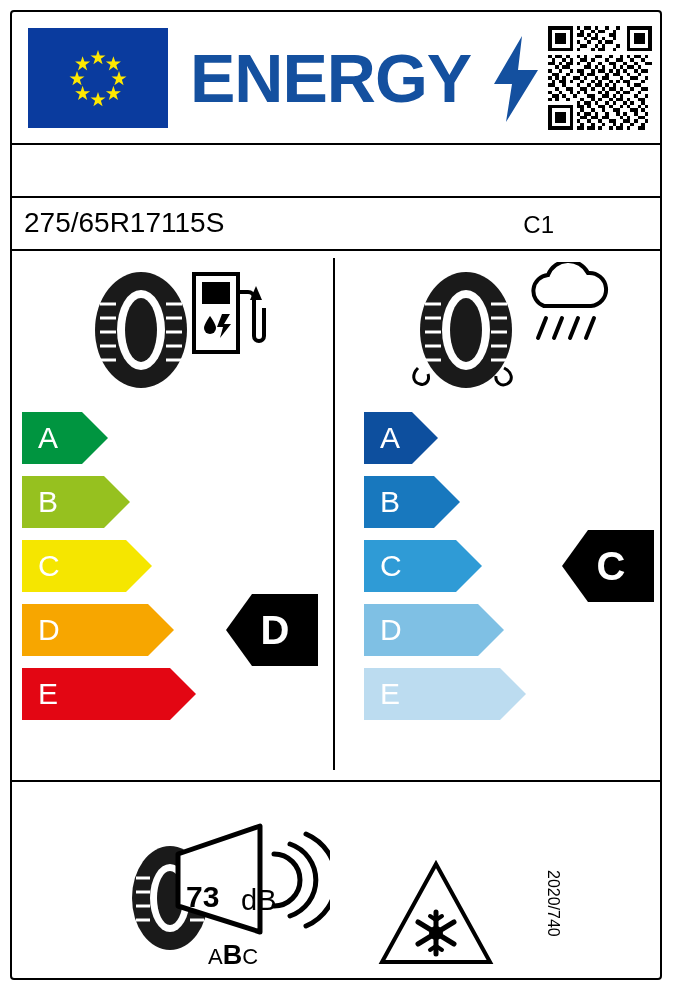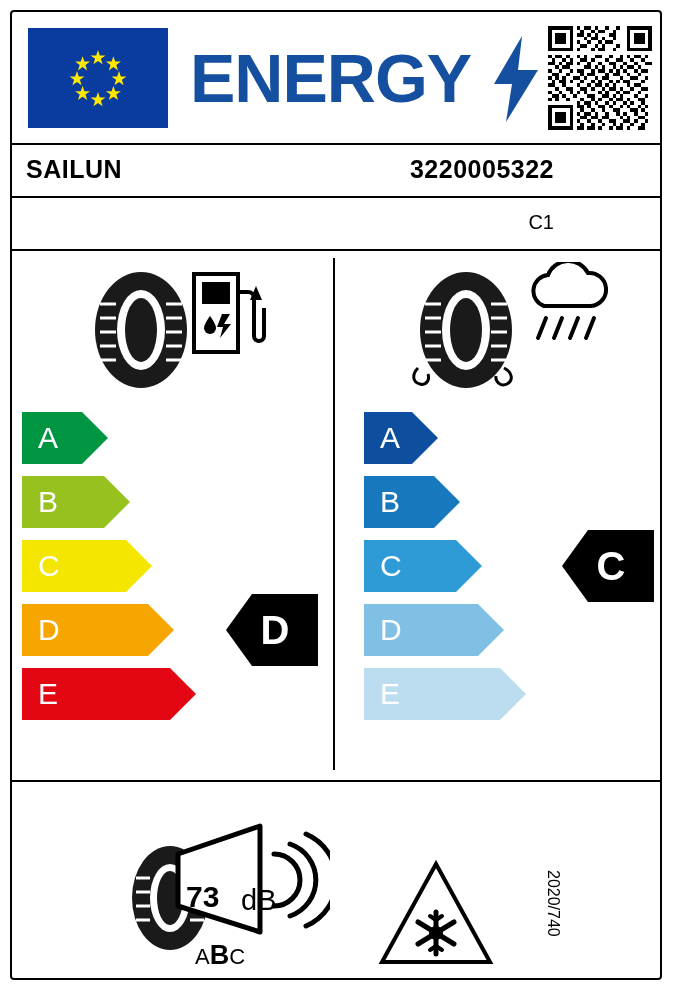--- a/index.html
+++ b/index.html
@@ -15,42 +15,42 @@
   .qr{position:absolute;left:548px;top:26px;width:104px;height:104px;border:0;}
 
   
   .hr{position:absolute;background:#000;}
   .hr1{left:12px;top:143px;width:648px;height:2px;}
   .hr2{left:12px;top:196px;width:648px;height:2px;}
   .hr3{left:12px;top:249px;width:648px;height:2px;}
   .brand{position:absolute;left:26px;top:155px;font-size:25px;font-weight:bold;letter-spacing:.5px;}
   .code{position:absolute;right:26px;top:155px;font-size:25px;font-weight:bold;letter-spacing:.5px;}
   .size{position:absolute;left:24px;top:207px;font-size:28px;}
-  .cls{position:absolute;right:26px;top:211px;font-size:20px;}
+  .cls{position:absolute;right:26px;top:211px;font-size:24px;}
 
   
   .vsep{position:absolute;left:333px;top:258px;width:2px;height:512px;background:#000;}
   .hr4{left:12px;top:780px;width:648px;height:2px;}
 
   
   .pict{position:absolute;}
 
   
   .grades{position:absolute;}
   .gr{position:relative;height:52px;margin-bottom:12px;}
   .gr .letter{position:absolute;left:16px;top:8px;font-size:30px;color:#fff;font-weight:normal;line-height:36px;}
 
   .marker{position:absolute;}
   .marker .mtxt{position:absolute;color:#fff;font-size:40px;font-weight:bold;}
 
   
   .noise-wrap{position:absolute;left:120px;top:820px;width:200px;height:150px;}
   .db{position:absolute;left:186px;top:880px;font-size:30px;font-weight:bold;}
   .dbunit{position:absolute;left:241px;top:884px;font-size:29px;font-weight:normal;}
-  .abc{position:absolute;left:195px;top:940px;font-size:22px;}
+  .abc{position:absolute;left:208px;top:940px;font-size:22px;}
   .abc b{font-size:27px;}
   .snow{position:absolute;left:376px;top:858px;width:120px;height:112px;}
   .date-holder{position:absolute;right:16px;top:870px;width:20px;height:110px;}
   .date-holder span{display:block;transform:rotate(90deg);transform-origin:left top;position:absolute;left:18px;top:0;font-size:16px;white-space:nowrap;}
 </style>
 </head>
 <body>
 
 <div class="label">
   <div class="frame"></div>
@@ -317,22 +317,21 @@
       </g>
     </svg>
   </div>
 
   <div class="hr hr1"></div>
   <div class="hr hr2"></div>
   <div class="hr hr3"></div>
   <div class="hr hr4"></div>
   <div class="vsep"></div>
 
-  <div class="brand">SAILUN</div>
-  <div class="code">3220005322</div>
+  <div class="size">275/65R17115S</div>
   <div class="cls">C1</div>
 
   <div class="pict" style="left:86px;top:268px;">
     <svg width="110" height="124" viewBox="0 0 110 124">
       <ellipse cx="55" cy="62" rx="46" ry="58" fill="#1a1a1a"></ellipse>
       <ellipse cx="55" cy="62" rx="24" ry="40" fill="#fff"></ellipse>
       <ellipse cx="55" cy="62" rx="16" ry="32" fill="#1a1a1a"></ellipse>
       <g stroke="#fff" stroke-width="3">
         <line x1="14" y1="36" x2="30" y2="36"></line>
           <line x1="14" y1="50" x2="30" y2="50"></line>

